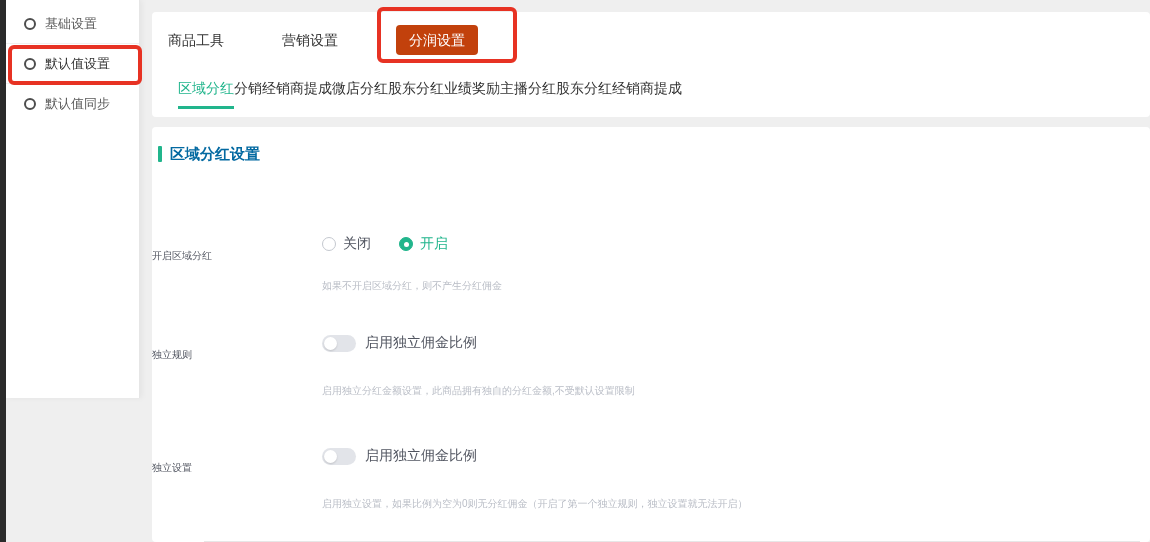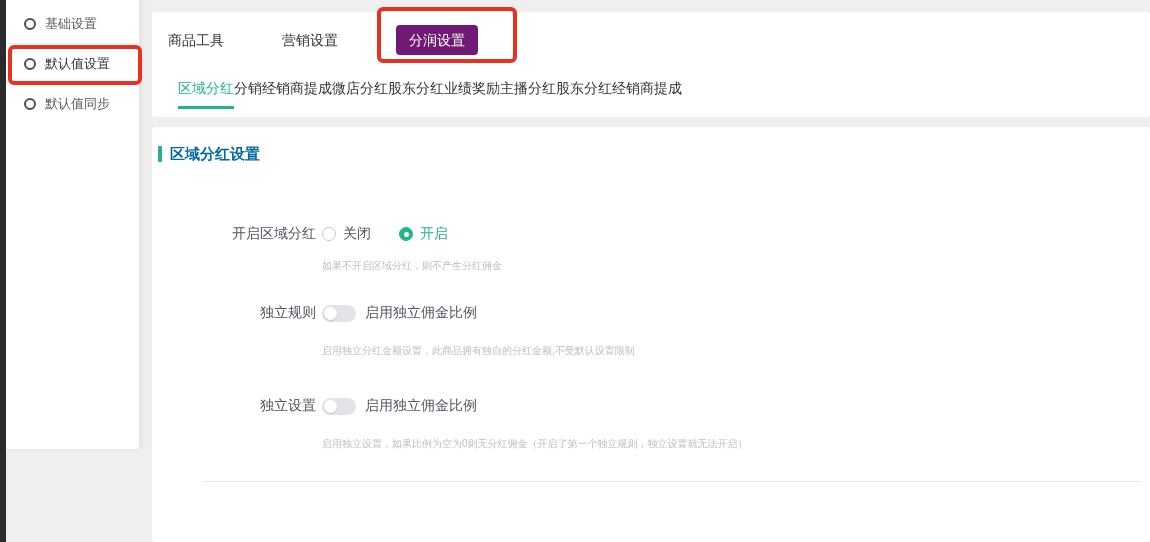--- a/index.html
+++ b/index.html
@@ -11,59 +11,59 @@
     overflow:hidden;
     color:#333;
   }
   .stage { position:absolute; inset:0; width:1150px; height:542px; }
 
   
   .dark-strip { position:absolute; left:0; top:0; width:6px; height:542px; background:#2b2b2b; }
 
   
   .sidebar {
-    position:absolute; left:6px; top:0; width:134px; height:449px;
+    position:absolute; left:6px; top:0; width:134px; height:398px;
     background:#fff; border-right:1px solid #e6e6e6;
     box-shadow:2px 0 6px rgba(0,0,0,0.05);
     padding-top:4px; z-index:1;
   }
   .sb-item { height:40px; display:flex; align-items:center; padding-left:18px; cursor:pointer; border-bottom:1px solid #f0f0f0; }
   .sb-item:last-child { border-bottom:none; }
   .circ { width:12px; height:12px; border:2px solid #4d4d4d; border-radius:50%; flex:0 0 auto; }
   .sb-label { margin-left:9px; font-size:13px; color:#5a5a5a; white-space:nowrap; }
   .sb-item.active .sb-label { color:#333; }
 
   
   .card { position:absolute; left:152px; width:998px; background:#fff; border-radius:4px; }
   .card-top { top:12px; height:105px; }
   .card-body { top:127px; height:415px; padding-top:18px; }
 
   
   .tabs-row { display:flex; align-items:center; padding:13px 0 0 16px; gap:58px; }
   .tab { font-size:14px; color:#333; line-height:30px; cursor:pointer; white-space:nowrap; }
   .tab-btn {
-    background:#701a75; color:#fff; font-size:14px; line-height:16px;
+    background:#c2410c; color:#fff; font-size:14px; line-height:16px;
     padding:7px 13px; border:none; border-radius:4px; cursor:pointer;
     white-space:nowrap; font-family:inherit;
   }
 
   
   .subtabs-row { display:flex; align-items:flex-start; padding-left:26px; margin-top:25px; }
   .subtab { font-size:14px; color:#333; padding-bottom:8px; cursor:pointer; white-space:nowrap; border-bottom:3px solid transparent; }
   .subtab.active { color:#21b58c; border-bottom-color:#21b58c; }
 
   
   .section-title { display:flex; align-items:center; margin-left:6px; height:18px; }
   .title-bar { width:4px; height:16px; background:#21b58c; border-radius:1px; }
   .title-text { margin-left:8px; font-size:15px; font-weight:bold; color:#0369a1; white-space:nowrap; }
 
   
   .form { margin-top:62px; }
   .frow { display:flex; align-items:center; min-height:18px; }
-  .flabel { width:164px; text-align:right; font-size:14px; color:#515560; flex:0 0 auto; white-space:nowrap; }
+  .flabel { width:164px; text-align:left; font-size:10px; color:#515560; flex:0 0 auto; white-space:nowrap;margin-top:24px; }
   .fctrl { margin-left:6px; display:flex; align-items:center; }
   .help { margin:16px 0 0 170px; font-size:10px; color:#b9bdc6; white-space:nowrap; }
 
   
   .radio-opt { display:flex; align-items:center; cursor:pointer; }
   .radio-opt + .radio-opt { margin-left:28px; }
   .radio { width:14px; height:14px; border-radius:50%; border:1px solid #c4c8cf; background:#fff; position:relative; flex:0 0 auto; }
   .radio.sel { background:#21b58c; border-color:#21b58c; }
   .radio.sel::after { content:""; position:absolute; left:50%; top:50%; width:5px; height:5px; margin:-2.5px 0 0 -2.5px; border-radius:50%; background:#fff; }
   .radio-label { margin-left:7px; font-size:14px; color:#515560; }

